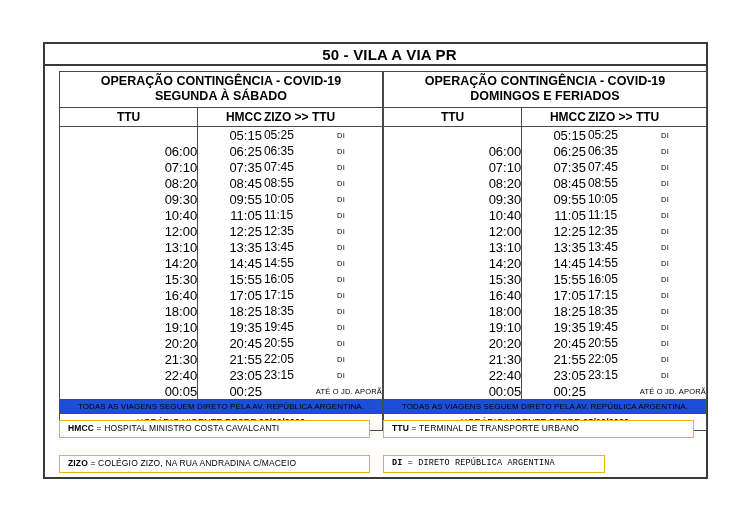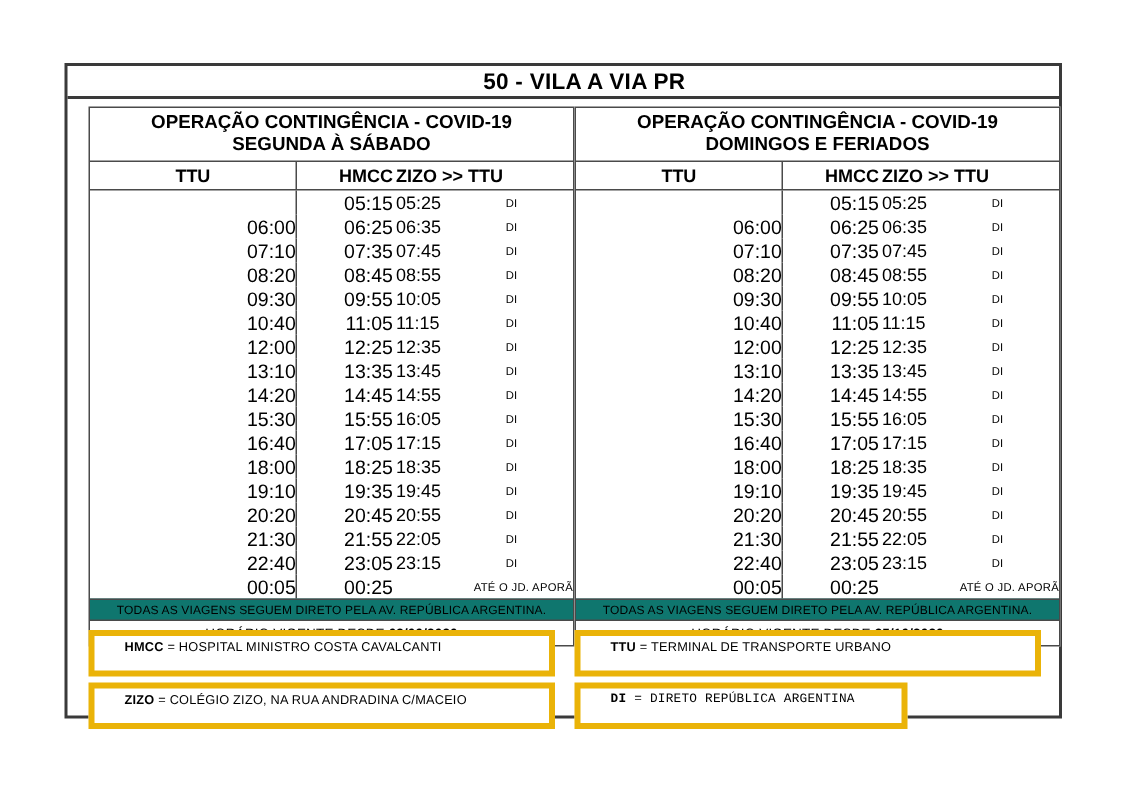--- a/index.html
+++ b/index.html
@@ -107,21 +107,21 @@
   .sched tbody td.col-note { text-align: left; font-size: 7.5px; padding-left: 3px; letter-spacing: .2px; }
 
   td.note-span {
     text-align: right;
     font-size: 7.5px;
     padding-left: 4px;
     letter-spacing: .2px;
   }
 
   .banner {
-    background: #0f766e;
+    background: #1d4ed8;
     border-top: 1px solid #4a4a4a;
     border-bottom: 1px solid #4a4a4a;
     text-align: center;
     font-size: 8px;
     letter-spacing: .1px;
     height: 13px;
     line-height: 13px;
     overflow: hidden;
   }
   .valid-from {
@@ -136,26 +136,26 @@
   
   .legends {
     position: absolute;
     left: 0;
     top: 372px;
     width: 100%;
     height: 63px;
   }
   .legend {
     position: absolute;
-    border: 4px solid #eab308;
+    border: 1px solid #eab308;
     box-sizing: border-box;
-    height: 31px;
+    height: 18px;
     line-height: 15px;
     font-size: 8.5px;
-    padding-left: 20px;
+    padding-left: 8px;
     letter-spacing: .15px;
     white-space: nowrap;
     background: #fff;
   }
   .legend b { font-weight: bold; }
   .lg-hmcc { left: 14px;  top: 4px;  width: 311px; }
   .lg-zizo { left: 14px;  top: 39px; width: 311px; }
   .lg-ttu  { left: 338px; top: 4px;  width: 311px; }
   .lg-di   { left: 338px; top: 39px; width: 222px; font-family: Liberation Mono, monospace; }
 </style>

